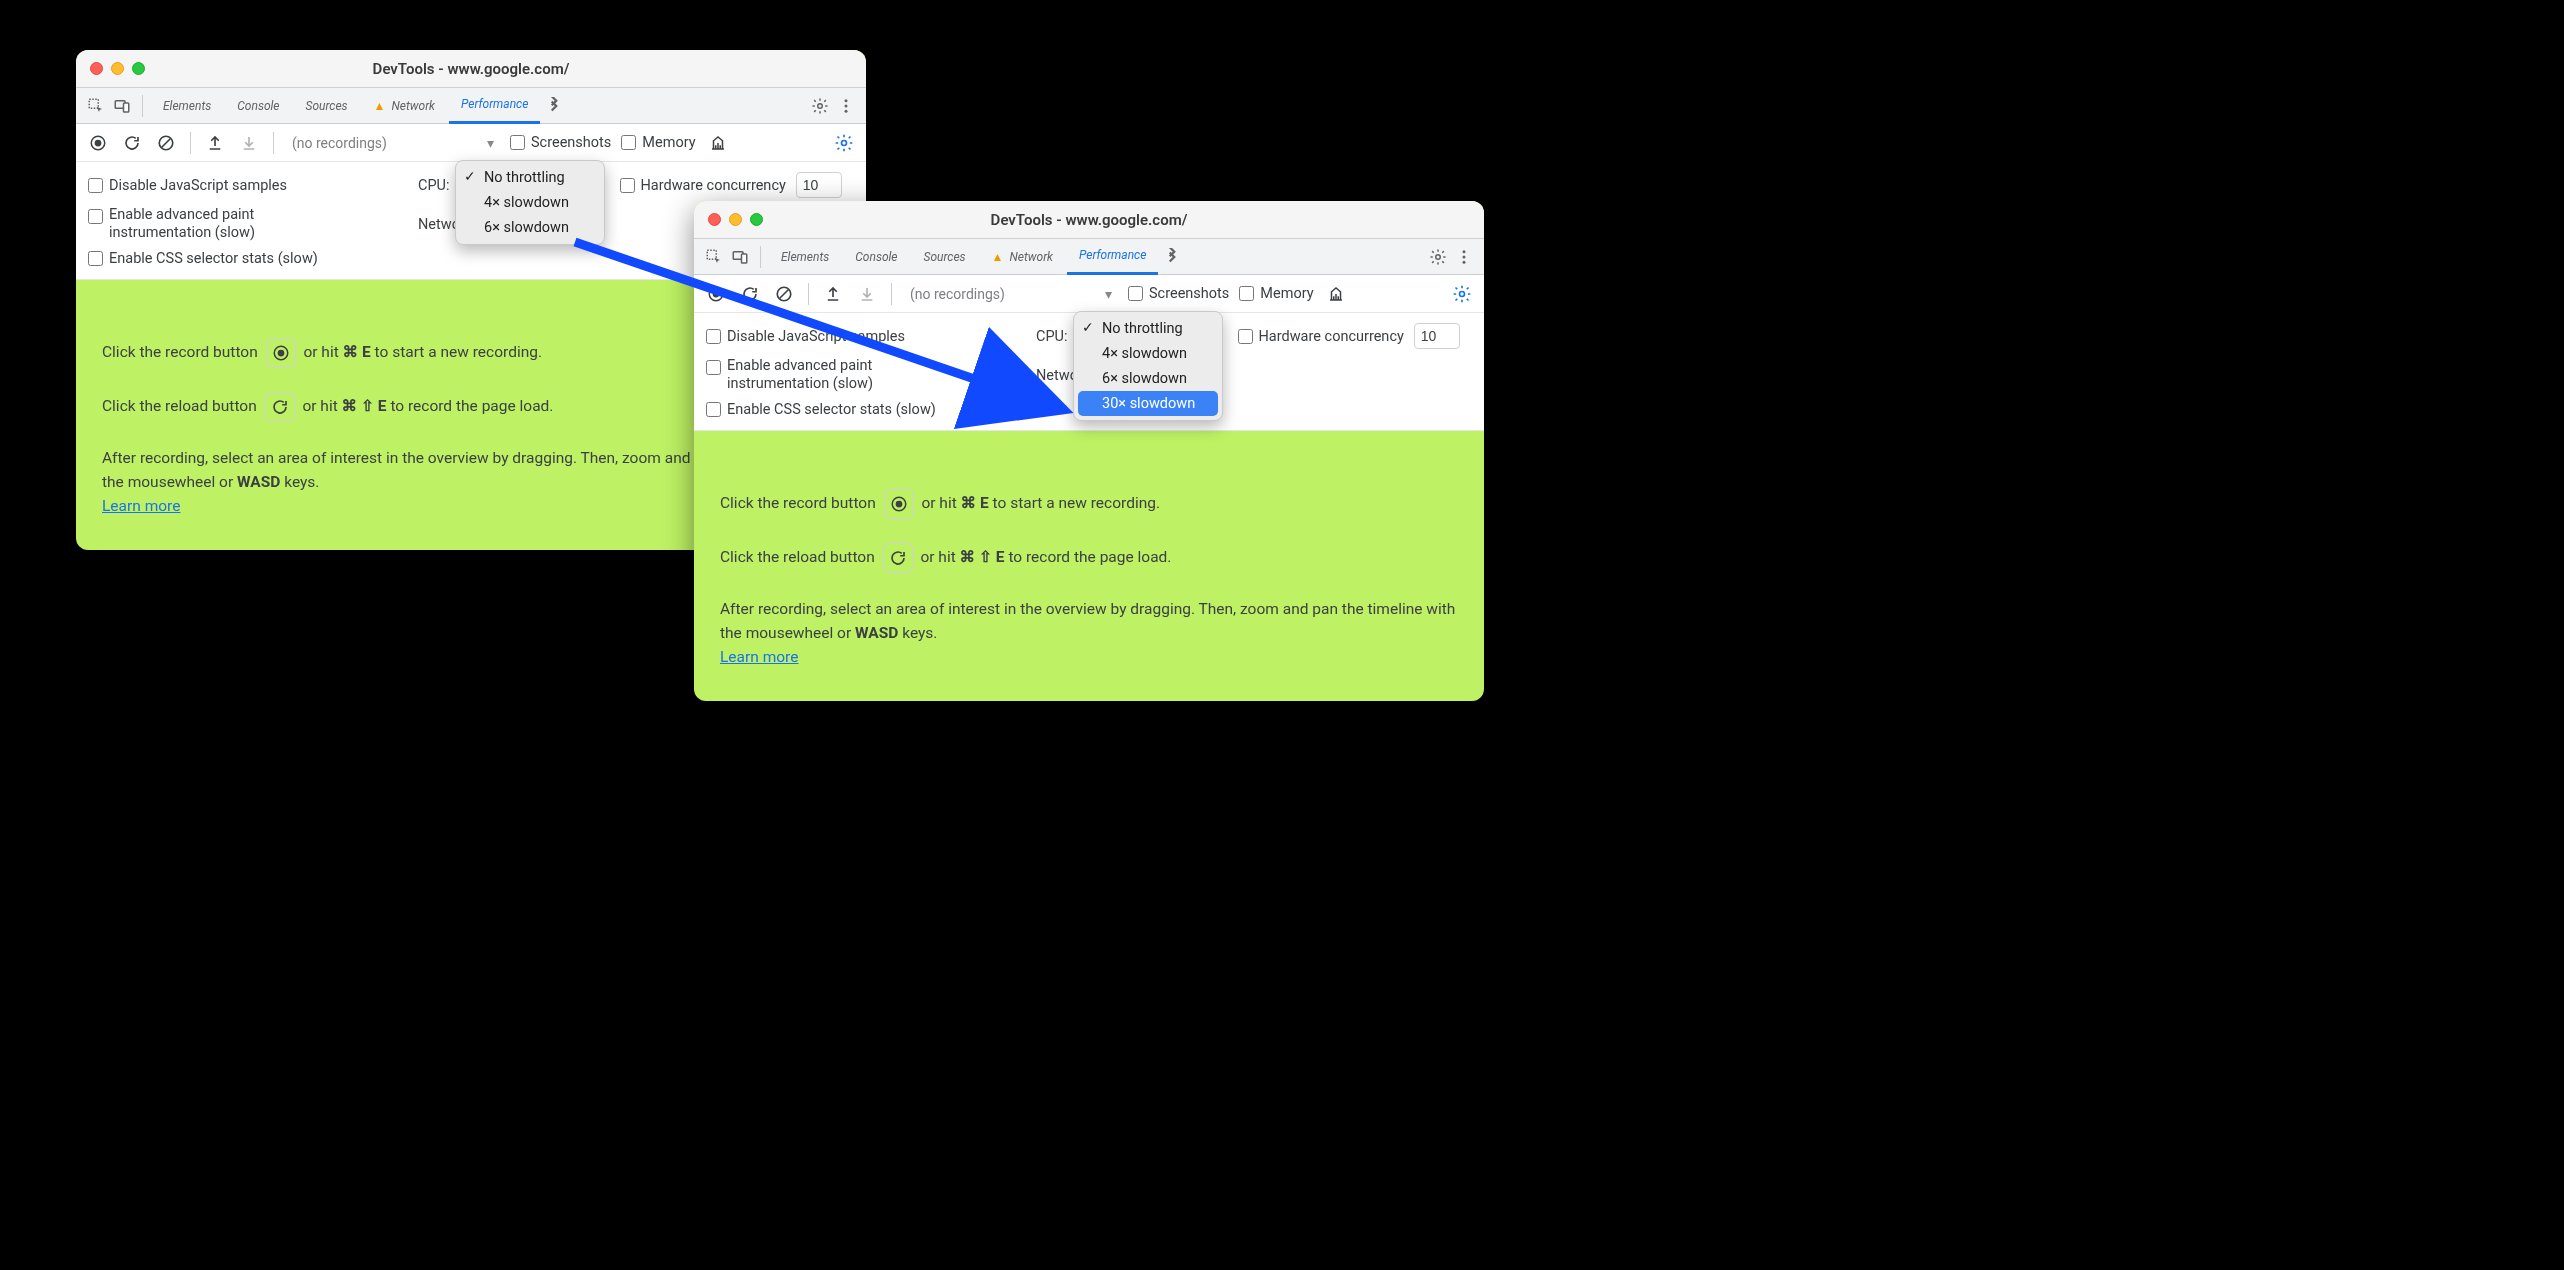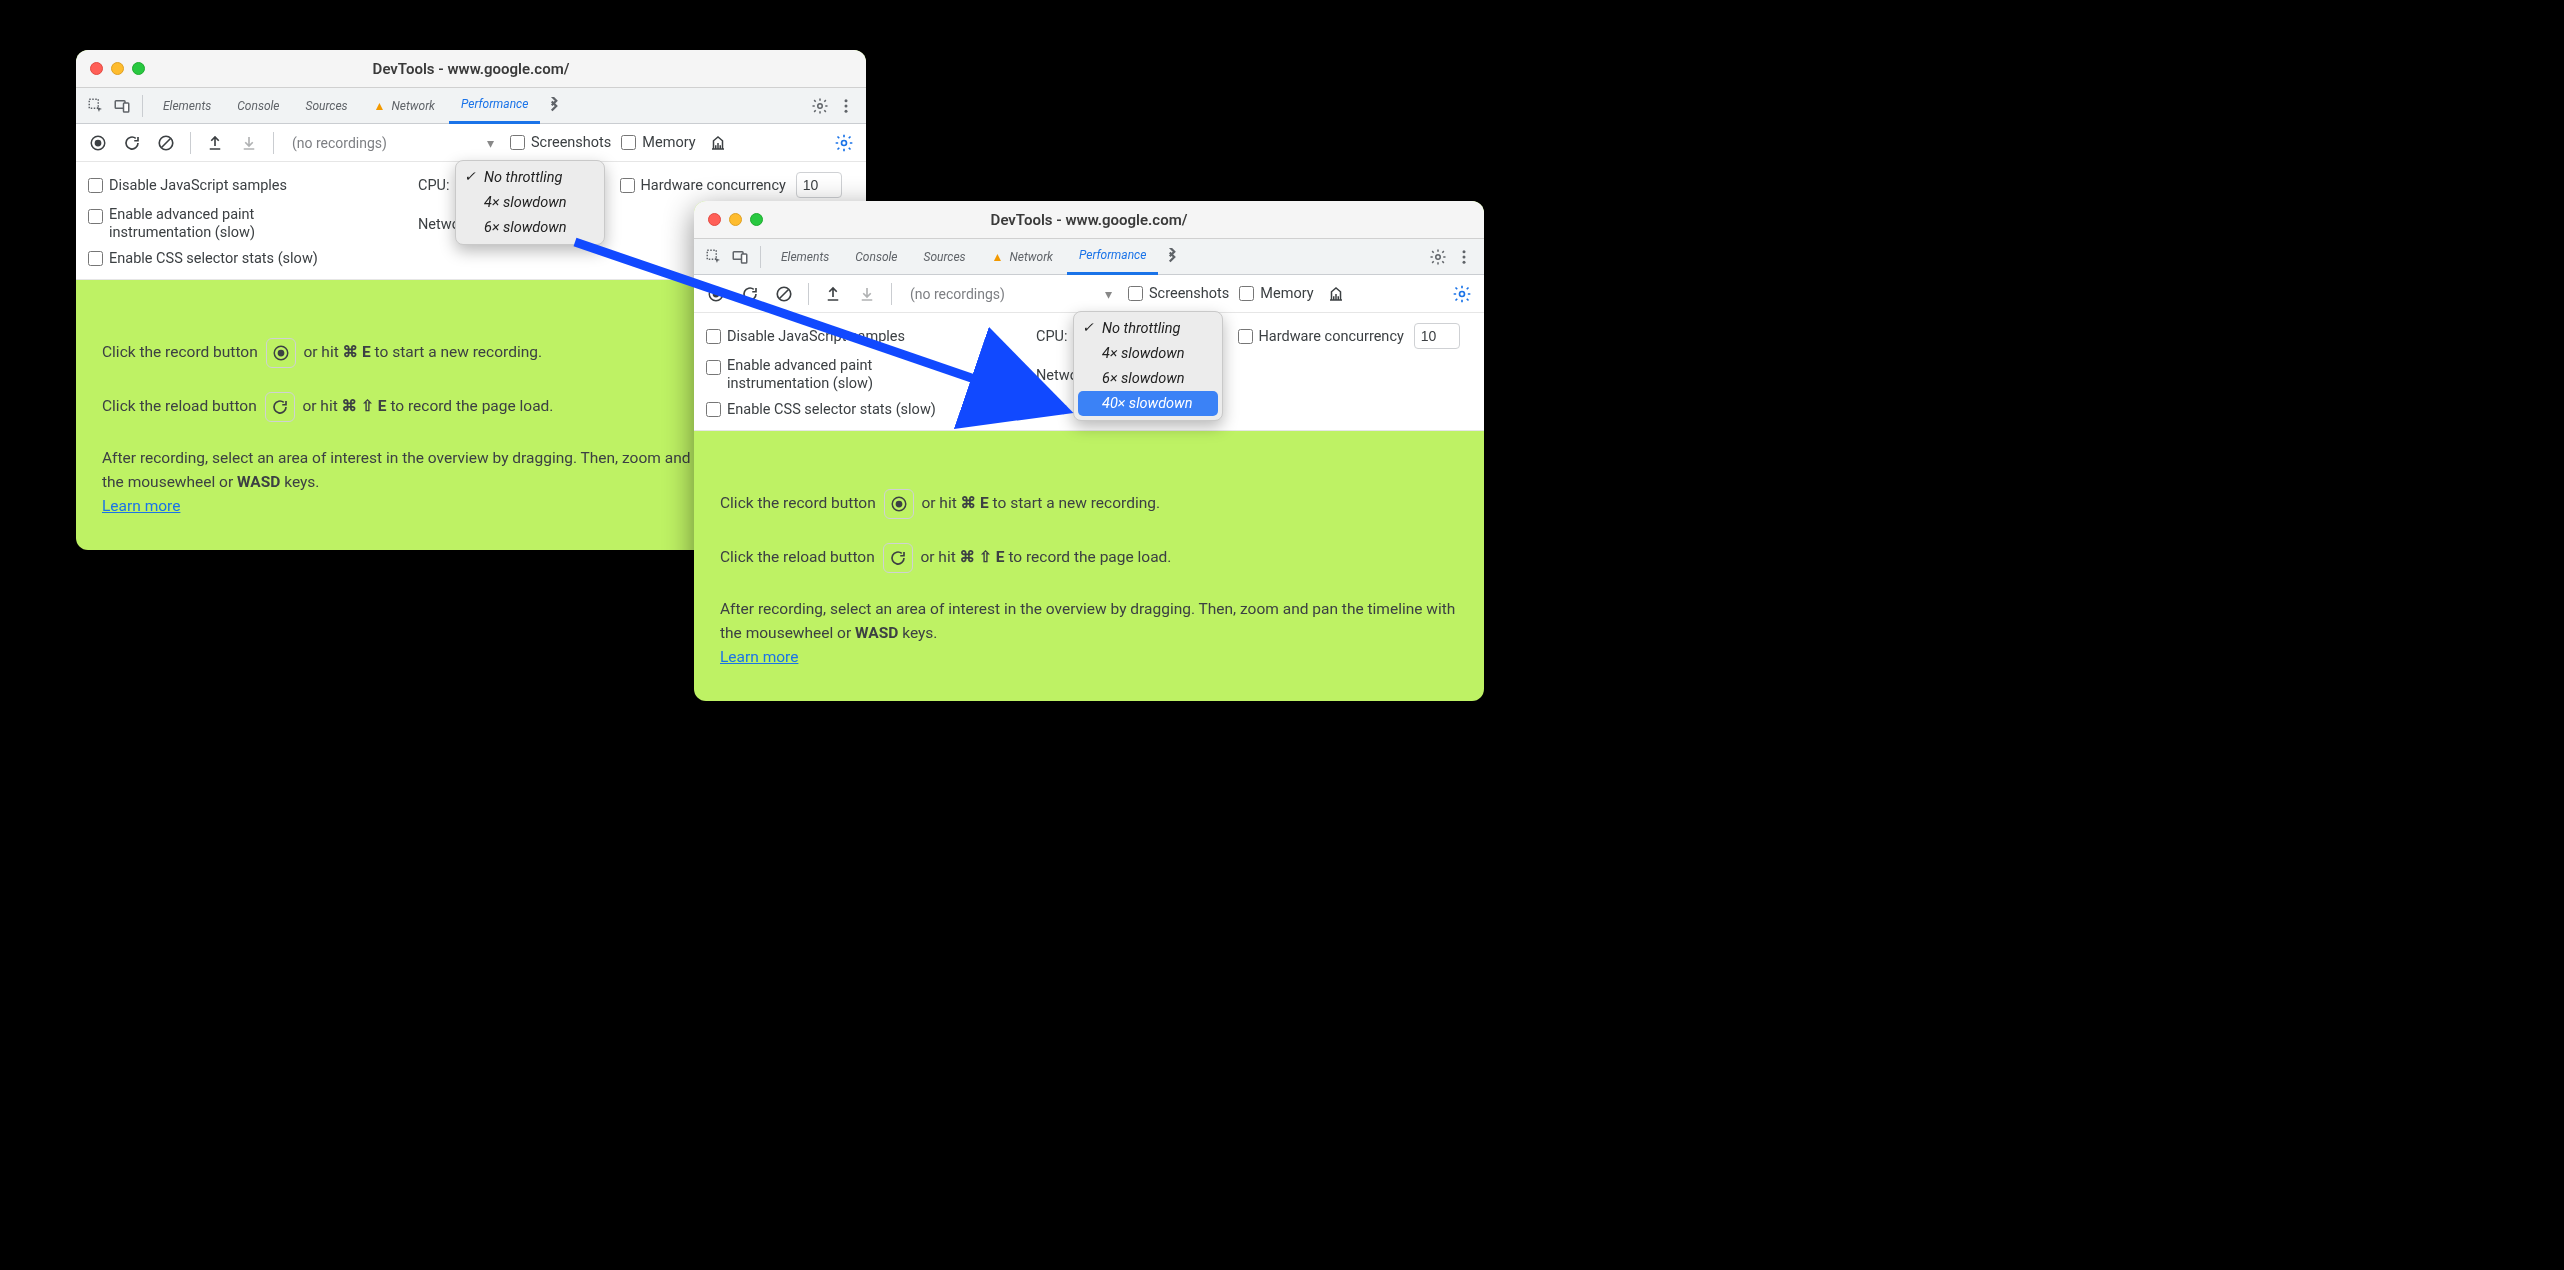--- a/index.html
+++ b/index.html
@@ -114,21 +114,21 @@
     border:1px solid #c9c9c9;
     border-radius:8px;
     box-shadow:0 6px 16px rgba(0,0,0,.28);
     padding:4px 0;
     z-index:50;
     min-width:150px;
   }
   .ditem {
     padding:4px 14px 4px 28px;
     font-size:14.5px; color:#222;
-    position:relative; cursor:pointer;font-style:italic;
+    position:relative; cursor:pointer;
   }
   .ditem.selected::before {
     content:"✓"; position:absolute; left:8px; top:3px; font-size:14px;
   }
   .ditem.highlight {
     background:#3b82f6; color:#fff; border-radius:5px; margin:0 4px;
     padding-left:24px;
   }
   .ditem.highlight::before{content:none;}
   .content {
@@ -487,21 +487,21 @@
       <label class="chk col-left">
           <input type="checkbox" style="">
           <span>Enable CSS selector stats (slow)</span>
         </label>
     </div>
 
     <div class="dropdown" style="left:379px;top:-2px;width:150px;">
       <div class="ditem selected">No throttling</div>
       <div class="ditem">4× slowdown</div>
       <div class="ditem">6× slowdown</div>
-      <div class="ditem highlight">40× slowdown</div>
+      <div class="ditem highlight">30× slowdown</div>
     </div>
   </div>
 
   <div class="content">
     <p>
       <span>Click the record button </span>
       <span class="iconbox">
           <svg width="18" height="18" viewBox="0 0 24 24">
             <circle cx="12" cy="12" r="9" fill="none" stroke="#3c4043" stroke-width="2"></circle>
             <circle cx="12" cy="12" r="4.5" fill="#3c4043"></circle>

